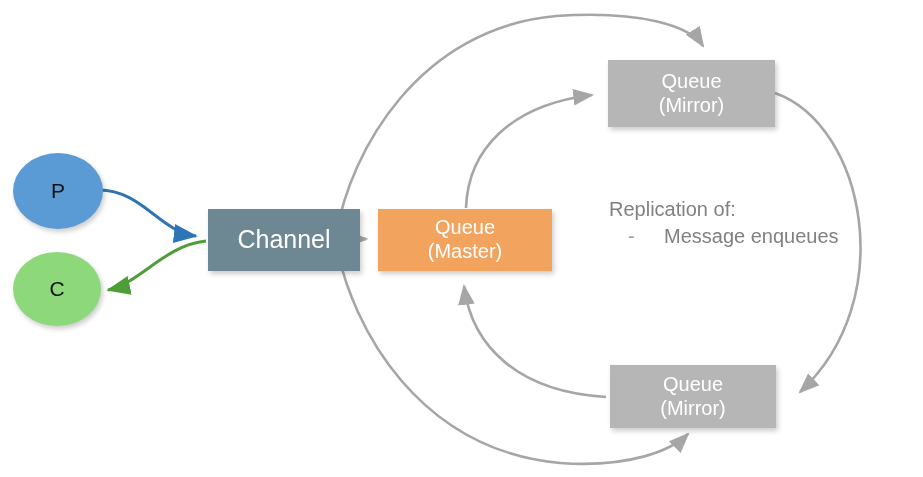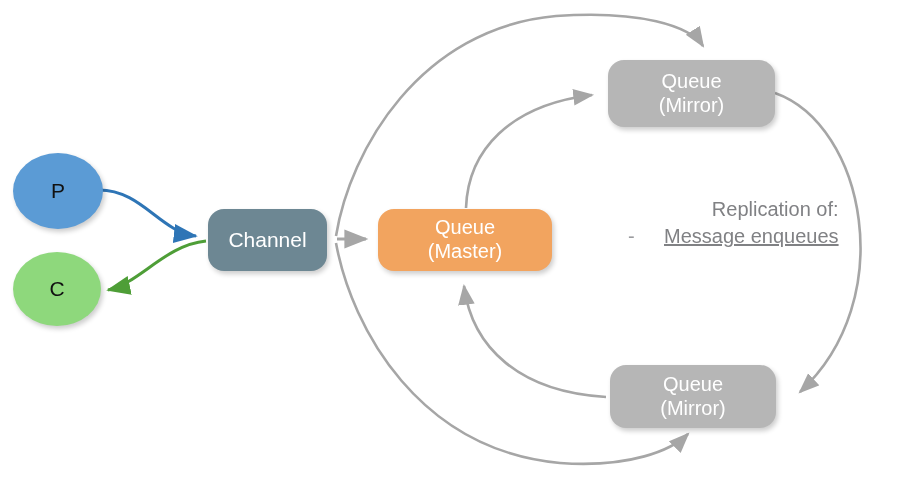--- a/index.html
+++ b/index.html
@@ -33,39 +33,39 @@
     color: #ffffff;
     line-height: 1.18;
     box-sizing: border-box;
     z-index: 5;
   }
   .ellipse {
     border-radius: 50%;
     color: #111111;
   }
   .rounded {
-    border-radius: 16px;
+    border-radius: 0;
   }
   .shadow {
     box-shadow: 2px 3px 5px rgba(0,0,0,0.20);
   }
   #node-p {
     left: 13px; top: 153px; width: 90px; height: 76px;
     background: #5B9BD5;
     font-size: 21px;
   }
   #node-c {
     left: 13px; top: 252px; width: 88px; height: 74px;
     background: #8ED87C;
     font-size: 21px;
   }
   #node-channel {
-    left: 208px; top: 209px; width: 119px; height: 62px;
+    left: 208px; top: 209px; width: 152px; height: 62px;
     background: #6D8793;
-    font-size: 21px;
+    font-size: 25px;
   }
   #node-queue-master {
     left: 378px; top: 209px; width: 174px; height: 62px;
     background: #F2A45F;
     font-size: 20px;
   }
   #node-queue-mirror-top {
     left: 608px; top: 60px; width: 167px; height: 67px;
     background: #B6B6B6;
     font-size: 20px;
@@ -84,26 +84,24 @@
     left: 609px;
     top: 196px;
     z-index: 6;
     color: #808184;
     font-size: 20px;
     line-height: 1.32;
   }
   #replication-note .note-title {
     display: block;
     margin-bottom: 1px;
-    text-align: right;
   }
   #replication-note .note-item {
     display: block;
     padding-left: 19px;
-    text-decoration: underline;
   }
   #replication-note .note-dash {
     display: inline-block;
     width: 36px;
     color: #9a9b9e;
   }
 </style>
 </head>
 <body>
 

